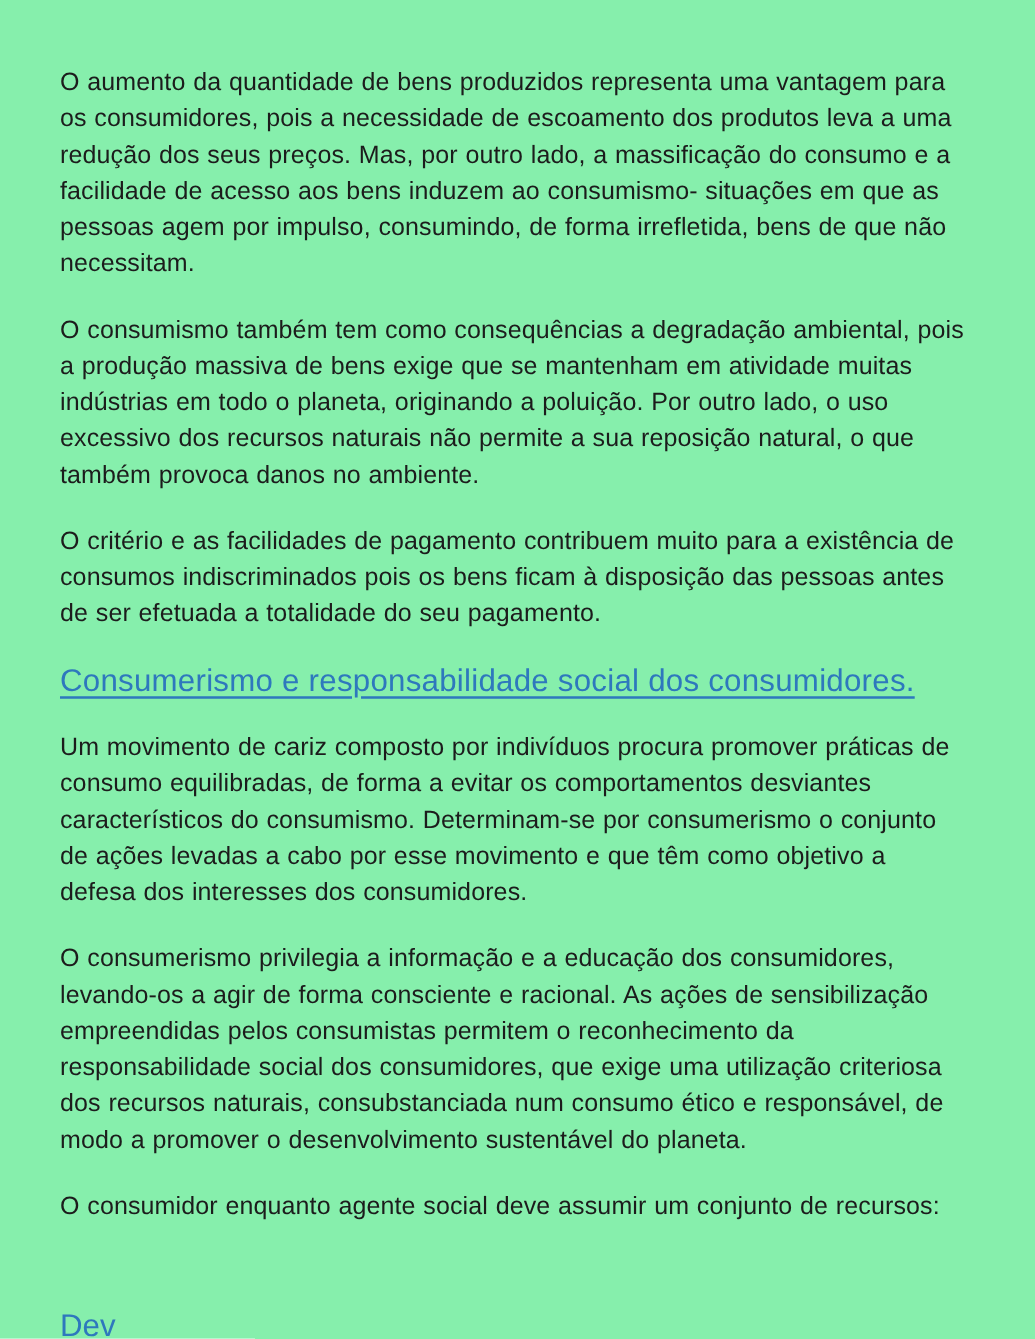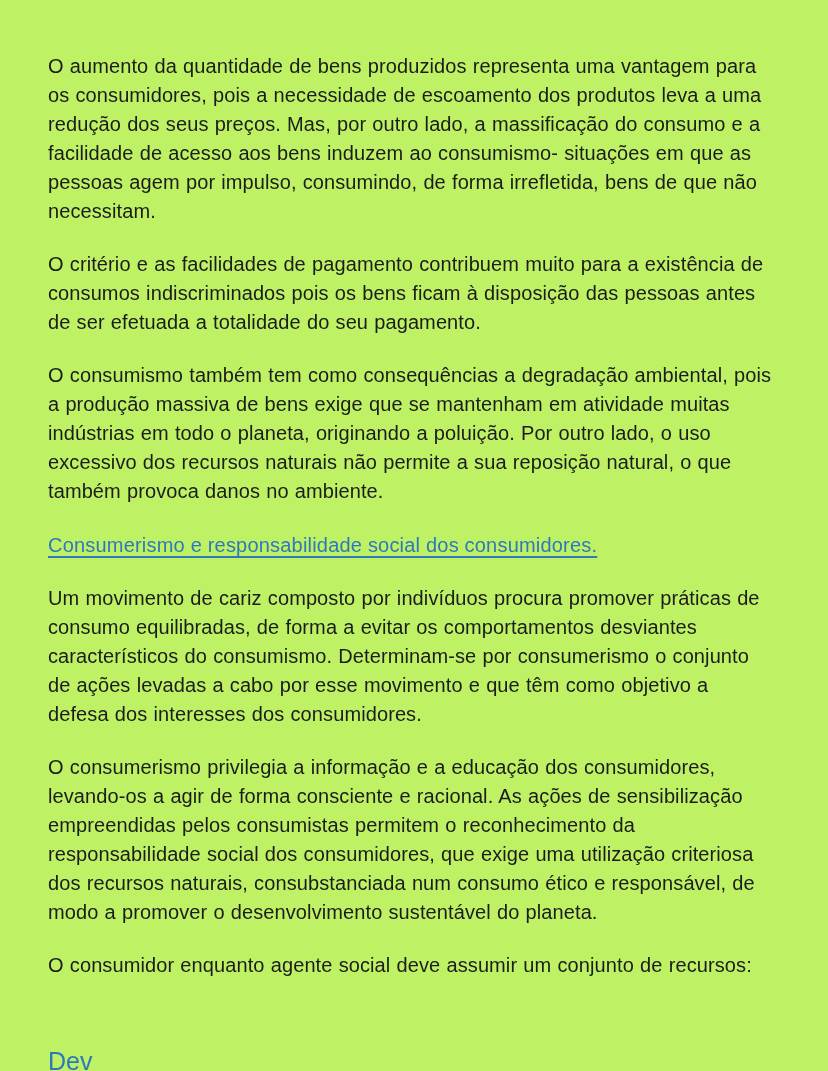--- a/index.html
+++ b/index.html
@@ -5,40 +5,40 @@
   html, body {
     margin: 0;
     padding: 0;
     background: #ffffff;
     font-family: "Liberation Sans", sans-serif;
   }
   .page {
     position: relative;
     width: 828px;
     height: 1071px;
-    background: #bef264;
+    background: #86efac;
     overflow: hidden;
   }
   .content {
     position: absolute;
     left: 48px;
     top: 52px;
     width: 726px;
   }
   p.body-text {
     margin: 0 0 24px 0;
     font-size: 20px;
     line-height: 29px;
     color: #1c1c1c;
     letter-spacing: 0.1px;
     word-spacing: 0.5px;
   }
   h2.doc-heading {
     margin: 4px 0 24px 0;
-    font-size: 20px;
+    font-size: 25px;
     line-height: 30px;
     font-weight: normal;
     color: #2e78bd;
     text-decoration: underline;
     text-underline-offset: 4px;
     letter-spacing: 0.2px;
   }
   .next-heading-fragment {
     position: absolute;
     left: 48px;
@@ -51,23 +51,23 @@
   }
 </style>
 </head>
 <body>
 
 <div class="page">
   <div class="content">
 
     <p class="body-text">O aumento da quantidade de bens produzidos representa uma vantagem para os consumidores, pois a necessidade de escoamento dos produtos leva a uma redução dos seus preços. Mas, por outro lado, a massificação do consumo e a facilidade de acesso aos bens induzem ao consumismo- situações em que as pessoas agem por impulso, consumindo, de forma irrefletida, bens de que não necessitam.</p>
 
+    <p class="body-text">O consumismo também tem como consequências a degradação ambiental, pois a produção massiva de bens exige que se mantenham em atividade muitas indústrias em todo o planeta, originando a poluição. Por outro lado, o uso excessivo dos recursos naturais não permite a sua reposição natural, o que também provoca danos no ambiente.</p>
+
     <p class="body-text">O critério e as facilidades de pagamento contribuem muito para a existência de consumos indiscriminados pois os bens ficam à disposição das pessoas antes de ser efetuada a totalidade do seu pagamento.</p>
-
-    <p class="body-text">O consumismo também tem como consequências a degradação ambiental, pois a produção massiva de bens exige que se mantenham em atividade muitas indústrias em todo o planeta, originando a poluição. Por outro lado, o uso excessivo dos recursos naturais não permite a sua reposição natural, o que também provoca danos no ambiente.</p>
 
     <h2 class="doc-heading">Consumerismo e responsabilidade social dos consumidores.</h2>
 
     <p class="body-text">Um movimento de cariz composto por indivíduos procura promover práticas de consumo equilibradas, de forma a evitar os comportamentos desviantes característicos do consumismo. Determinam-se por consumerismo o conjunto de ações levadas a cabo por esse movimento e que têm como objetivo a defesa dos interesses dos consumidores.</p>
 
     <p class="body-text">O consumerismo privilegia a informação e a educação dos consumidores, levando-os a agir de forma consciente e racional. As ações de sensibilização empreendidas pelos consumistas permitem o reconhecimento da responsabilidade social dos consumidores, que exige uma utilização criteriosa dos recursos naturais, consubstanciada num consumo ético e responsável, de modo a promover o desenvolvimento sustentável do planeta.</p>
 
     <p class="body-text">O consumidor enquanto agente social deve assumir um conjunto de recursos:</p>
 
   </div>

